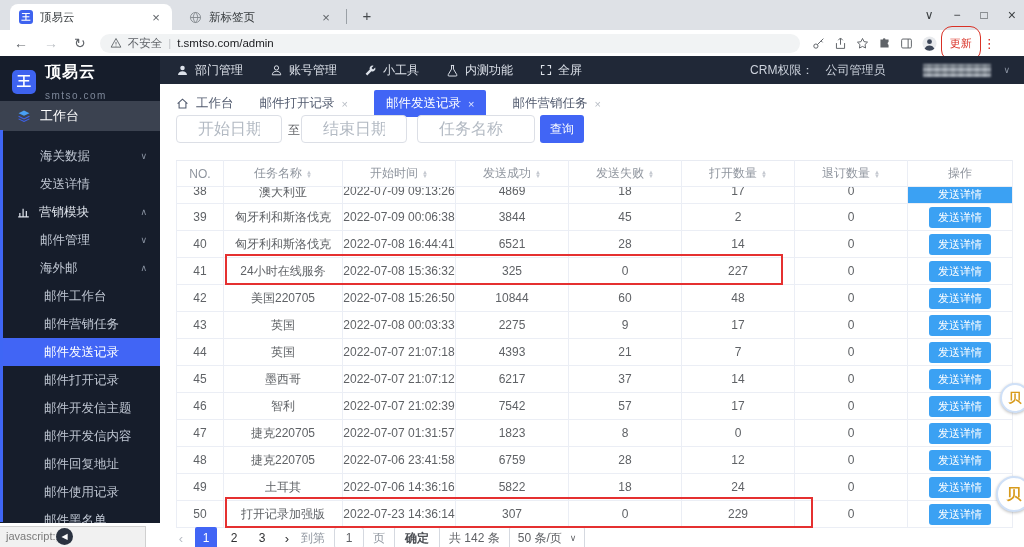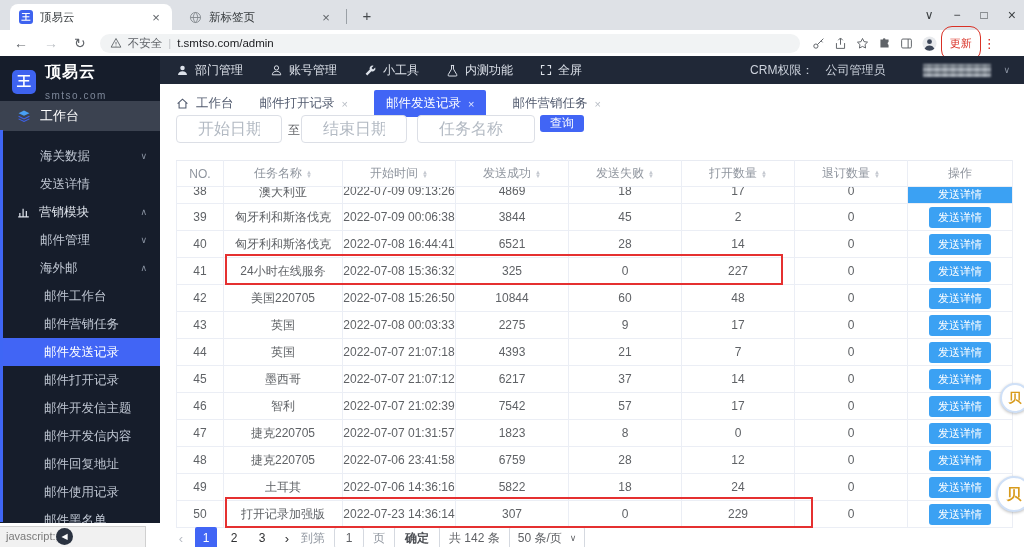--- a/index.html
+++ b/index.html
@@ -62,21 +62,21 @@
   .tabbar { position:absolute; left:16px; top:6px; display:flex; align-items:center; gap:26px; font-size:12.5px; color:#515a6e; }
   .ctab { display:flex; align-items:center; gap:7px; cursor:pointer; }
   .ctab .x { color:#b7bcc4; font-size:11px; }
   .ctab.active { background:#4165f5; color:#fff; padding:5px 12px; border-radius:2px; }
   .ctab.active .x { color:#dfe6ff; }
 
   .filters { position:absolute; left:0; top:31px; width:864px; height:28px; }
   .f-input { position:absolute; height:28px; border:1px solid #dcdfe6; border-radius:4px; font-size:16px; padding:0 21px; color:#606266; font-family:inherit; }
   .f-input::placeholder { color:#b3bac3; }
   .to-label { position:absolute; left:128px; top:7px; font-size:12px; color:#606266; }
-  .search-btn { position:absolute; left:380px; top:0; width:44px; height:17px; background:#4165f5; color:#fff; border:none; border-radius:3px; font-size:12px; cursor:pointer; font-family:inherit; }
+  .search-btn { position:absolute; left:380px; top:0; width:44px; height:28px; background:#4165f5; color:#fff; border:none; border-radius:3px; font-size:12px; cursor:pointer; font-family:inherit; }
 
   table.grid { position:absolute; left:16px; top:76px; width:836px; border-collapse:collapse; table-layout:fixed; font-size:12px; }
   .grid th { height:26px; font-weight:normal; color:#8f959e; border:1px solid #ebeef5; border-top:1px solid #e8ebf2; background:#fff; }
   .grid th .thwrap { display:flex; align-items:center; justify-content:center; gap:4px; }
   .grid td { height:27px; color:#5f6266; text-align:center; border:1px solid #ebeef5; }
   .grid tr.clipped td { height:16px; padding:0; }
   .cellclip { height:16px; overflow:hidden; }
   .cellclip > span { display:block; margin-top:-3px; }
   .sort { display:inline-flex; flex-direction:column; line-height:4px; font-size:6px; color:#c6cad1; }
   .act-btn { display:inline-block; background:#3ba1f3; color:#fff; font-size:11px; padding:3px 9px; border-radius:3px; cursor:pointer; }

